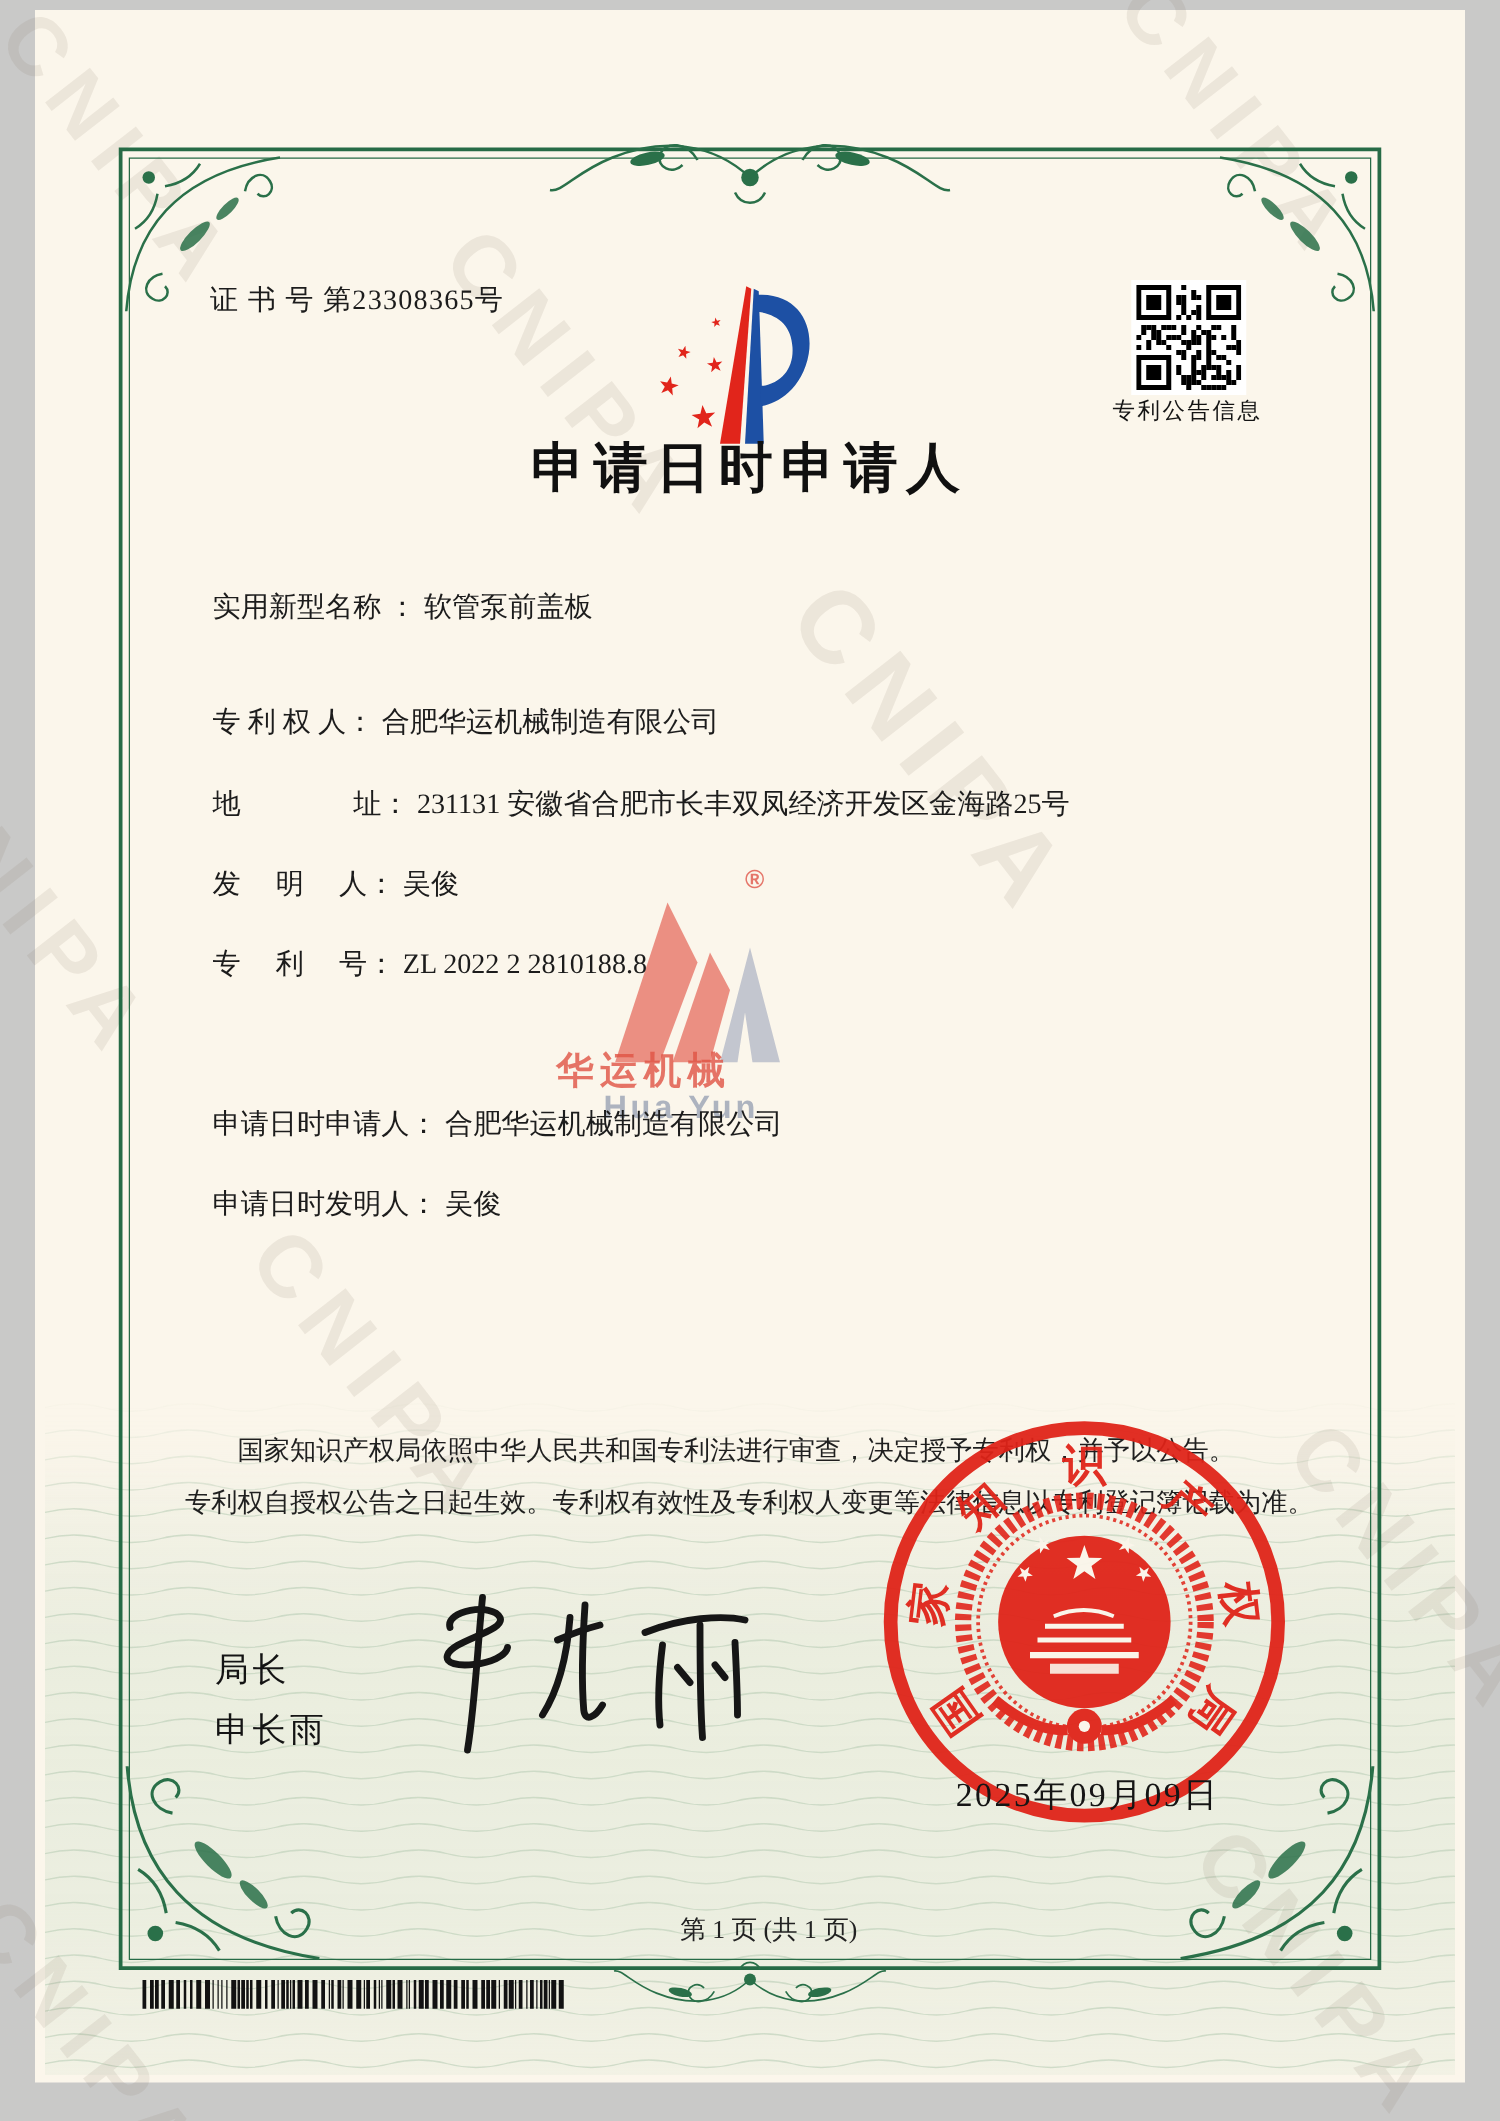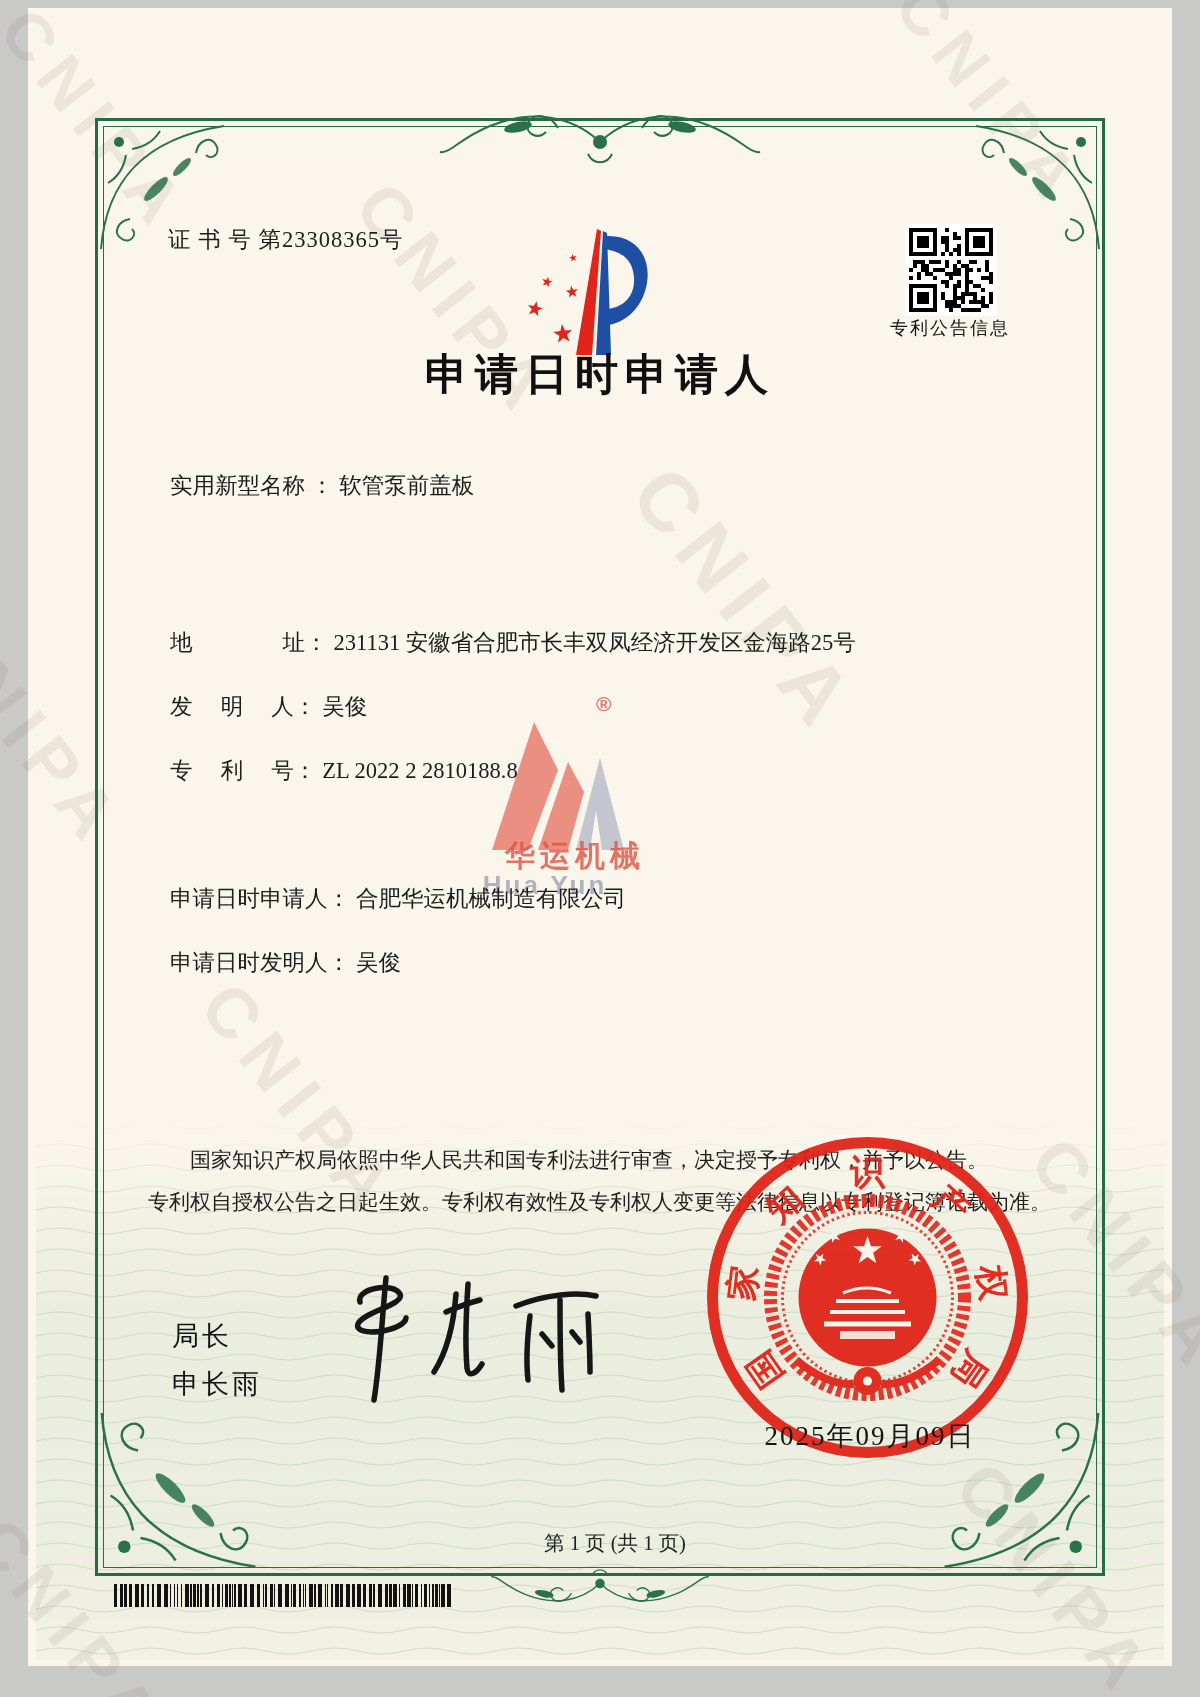--- a/index.html
+++ b/index.html
@@ -40,21 +40,21 @@
   .seal-date{position:absolute;left:715px;top:1418px;width:310px;text-align:center;
              font-size:27px;letter-spacing:2px;color:#151515;}
   .pageinfo{position:absolute;left:95px;top:1529px;width:1040px;text-align:center;font-size:20.5px;color:#222;}
   
   .qr-box{position:absolute;left:905px;top:224px;width:92px;height:92px;background:#fff;}
   .qr-box svg{position:absolute;left:4px;top:4px;}
   .qr-label{position:absolute;left:855px;top:316px;width:190px;text-align:center;
             font-size:18px;letter-spacing:2px;color:#141414;}
   
   .brand-reg{position:absolute;left:596px;top:692px;font:700 21px "Liberation Sans",sans-serif;color:rgba(224,85,72,.8);}
-  .brand-cn{position:absolute;left:445px;top:836px;width:200px;text-align:right;font-weight:700;
+  .brand-cn{position:absolute;left:445px;top:836px;width:200px;text-align:left;font-weight:700;
             font-size:30px;letter-spacing:5px;color:rgba(224,82,68,.8);}
   .brand-en{position:absolute;left:445px;top:870px;width:200px;text-align:center;
             font:700 26px "Liberation Sans",sans-serif;letter-spacing:3px;color:rgba(164,172,186,.9);}
   
   .barcode{position:absolute;left:114px;top:1584px;width:342px;height:23px;}
   .barcode i{position:absolute;top:0;height:100%;background:#121212;}
 </style>
 </head>
 <body>
 
@@ -293,20 +293,23 @@
     <polygon points="60,150 90,62 106,92 90,150" fill="rgba(226,87,74,.65)"></polygon>
     <polygon points="98,150 122,58 146,150 124,150 118,110 112,150" fill="rgba(176,182,197,.75)"></polygon>
   </svg>
   <div class="brand-reg">®</div>
   <div class="brand-cn">华运机械</div>
   <div class="brand-en">Hua Yun</div>
 
   <div class="row" style="top:470px">
     <span class="lbl">实用新型名称 ：</span><span>软管泵前盖板</span>
   </div>
+  <div class="row" style="top:562px">
+    <span class="lbl">专 利 权 人：</span><span>合肥华运机械制造有限公司</span>
+  </div>
   <div class="row" style="top:627px">
     <span class="lbl">地　　　　址：</span><span>231131 安徽省合肥市长丰双凤经济开发区金海路25号</span>
   </div>
   <div class="row" style="top:691px">
     <span class="lbl">发　 明　 人：</span><span>吴俊</span>
   </div>
 
   <div class="row" style="top:755px">
     <span class="lbl">专　 利　 号：</span><span>ZL 2022 2 2810188.8</span>
   </div>

